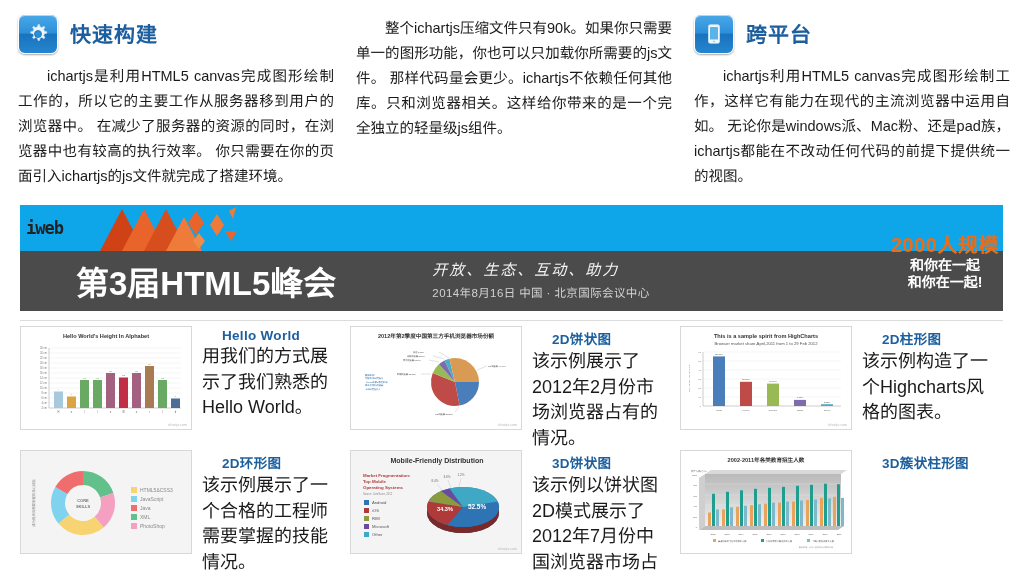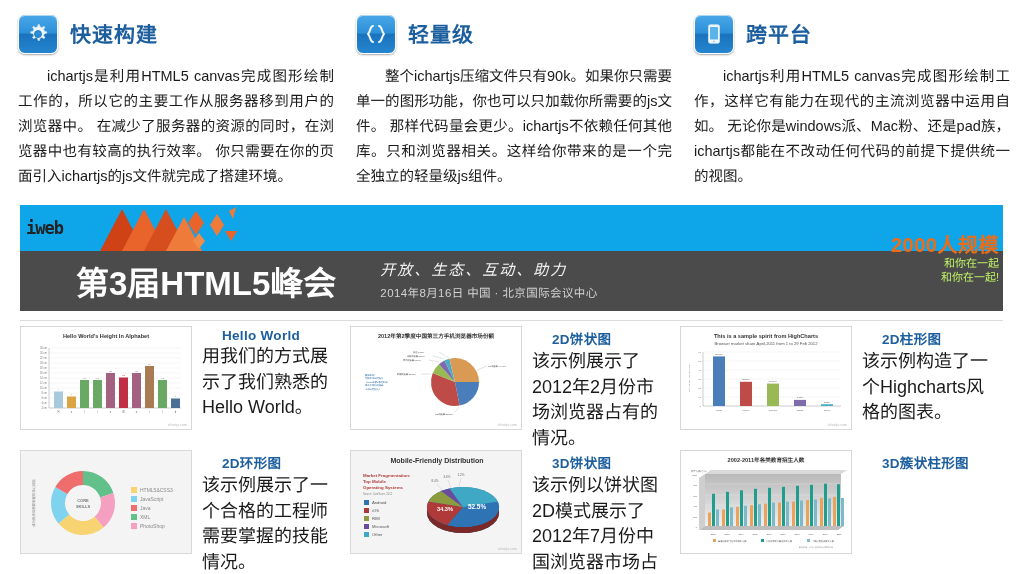--- a/index.html
+++ b/index.html
@@ -72,43 +72,43 @@
     display: flex; align-items: center;
   }
   .banner-title {
     color: #ffffff;
     font-size: 33px; font-weight: bold;
     margin-left: 56px;
     letter-spacing: 0px;
     white-space: nowrap;
   }
   .banner-mid {
-    margin-left: 44px;
+    margin-left: 96px;
     color: #e8e8e8;
     line-height: 1.4;
   }
   .banner-slogan {
     font-family: "DejaVu Serif", serif;
     font-size: 15px; font-style: italic; color: #f2f2f2;
     letter-spacing: 2px;
   }
   .banner-date {
     font-size: 11.5px; color: #d2d2d2; margin-top: 4px;
     letter-spacing: 0.4px;
   }
   .banner-right {
     position: absolute; right: 4px; top: -18px;
-    text-align: right; line-height: 1.22;
+    text-align: center; line-height: 1.22;
   }
   .banner-scale {
     color: #ef6c16; font-size: 20px; font-weight: bold;
     letter-spacing: 0.5px;
   }
   .banner-l2, .banner-l3 {
-    color: #bef264; font-size: 11px; font-weight: normal;
+    color: #ffffff; font-size: 14px; font-weight: bold;
   }
   .banner-rule {
     position: absolute; left: 0; right: 0; bottom: -8px;
     border-bottom: 1px solid #dcdcdc;
   }
 
   
   .gallery {
     position: absolute;
     left: 18px; top: 326px;
@@ -165,31 +165,20 @@
             </g>
             <circle cx="12" cy="12" r="3.5" fill="#2b8fd8" stroke="#1a6fae" stroke-width="0.8"></circle>
           </svg>
         </div>
         <div class="feat-title">快速构建</div>
       </div>
       <div class="feature-body">ichartjs是利用HTML5 canvas完成图形绘制工作的，所以它的主要工作从服务器移到用户的浏览器中。 在减少了服务器的资源的同时，在浏览器中也有较高的执行效率。 你只需要在你的页面引入ichartjs的js文件就完成了搭建环境。</div>
     </div>
 
     <div class="feature">
-      <div class="feature-head">
-        <div class="feat-icon">
-          <svg width="26" height="24" viewBox="0 0 26 24" aria-hidden="true">
-            <g fill="none" stroke="#f2f9fd" stroke-width="2.1" stroke-linecap="round" stroke-linejoin="round">
-              <path d="M10 4 C7 4 7.4 10 5 12 C7.4 14 7 20 10 20"></path>
-              <path d="M16 4 C19 4 18.6 10 21 12 C18.6 14 19 20 16 20"></path>
-            </g>
-          </svg>
-        </div>
-        <div class="feat-title">轻量级</div>
-      </div>
       <div class="feature-body">整个ichartjs压缩文件只有90k。如果你只需要单一的图形功能，你也可以只加载你所需要的js文件。 那样代码量会更少。ichartjs不依赖任何其他库。只和浏览器相关。这样给你带来的是一个完全独立的轻量级js组件。</div>
     </div>
 
     <div class="feature">
       <div class="feature-head">
         <div class="feat-icon">
           <svg width="24" height="24" viewBox="0 0 24 24" aria-hidden="true">
             <rect x="6.5" y="2.8" width="11" height="18.4" rx="1.6" fill="#f2f9fd" stroke="#cfe6f4" stroke-width="0.8"></rect>
             <rect x="8" y="5" width="8" height="12.6" rx="0.5" fill="#5bb3e8"></rect>
             <circle cx="12" cy="19.4" r="0.95" fill="#9ecbe6"></circle>

